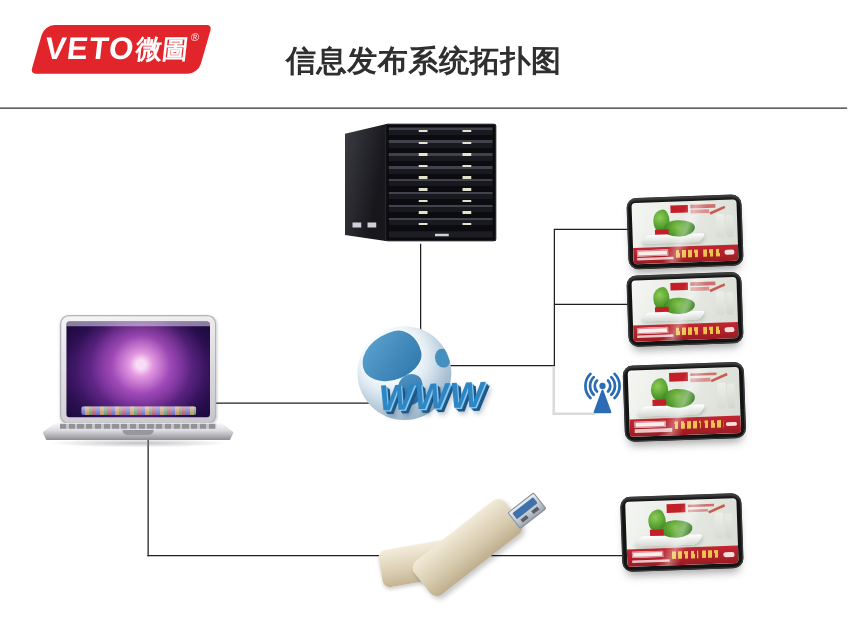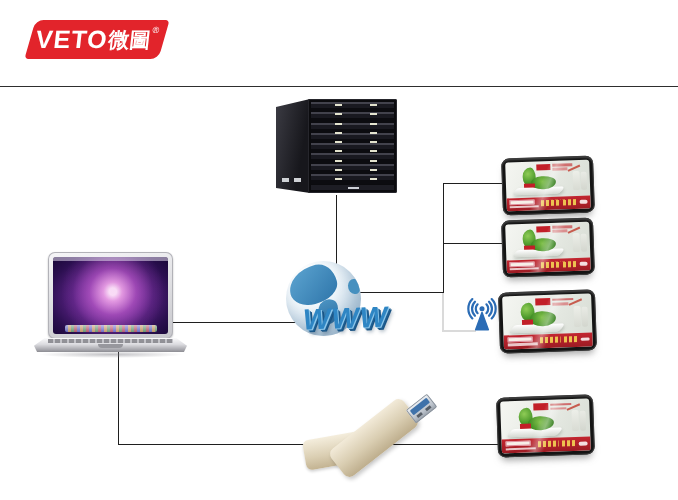--- a/index.html
+++ b/index.html
@@ -144,20 +144,21 @@
 
 <div class="stage">
 
   <div class="logo">
     <div class="logo-inner">
       <span class="logo-brand">VETO</span>
       <span class="logo-cn">微圖</span>
       <span class="logo-reg">®</span>
     </div>
   </div>
+  <div class="page-title">信息发布系统拓扑图</div>
   <div class="header-divider"></div>
 
   <div class="wire w-server"></div>
   <div class="wire w-laptop-globe"></div>
   <div class="wire w-globe-out"></div>
   <div class="wire w-junction"></div>
   <div class="wire w-s1"></div>
   <div class="wire w-s2"></div>
   <div class="wire-light w-wifi-v"></div>
   <div class="wire-light w-wifi-h"></div>

